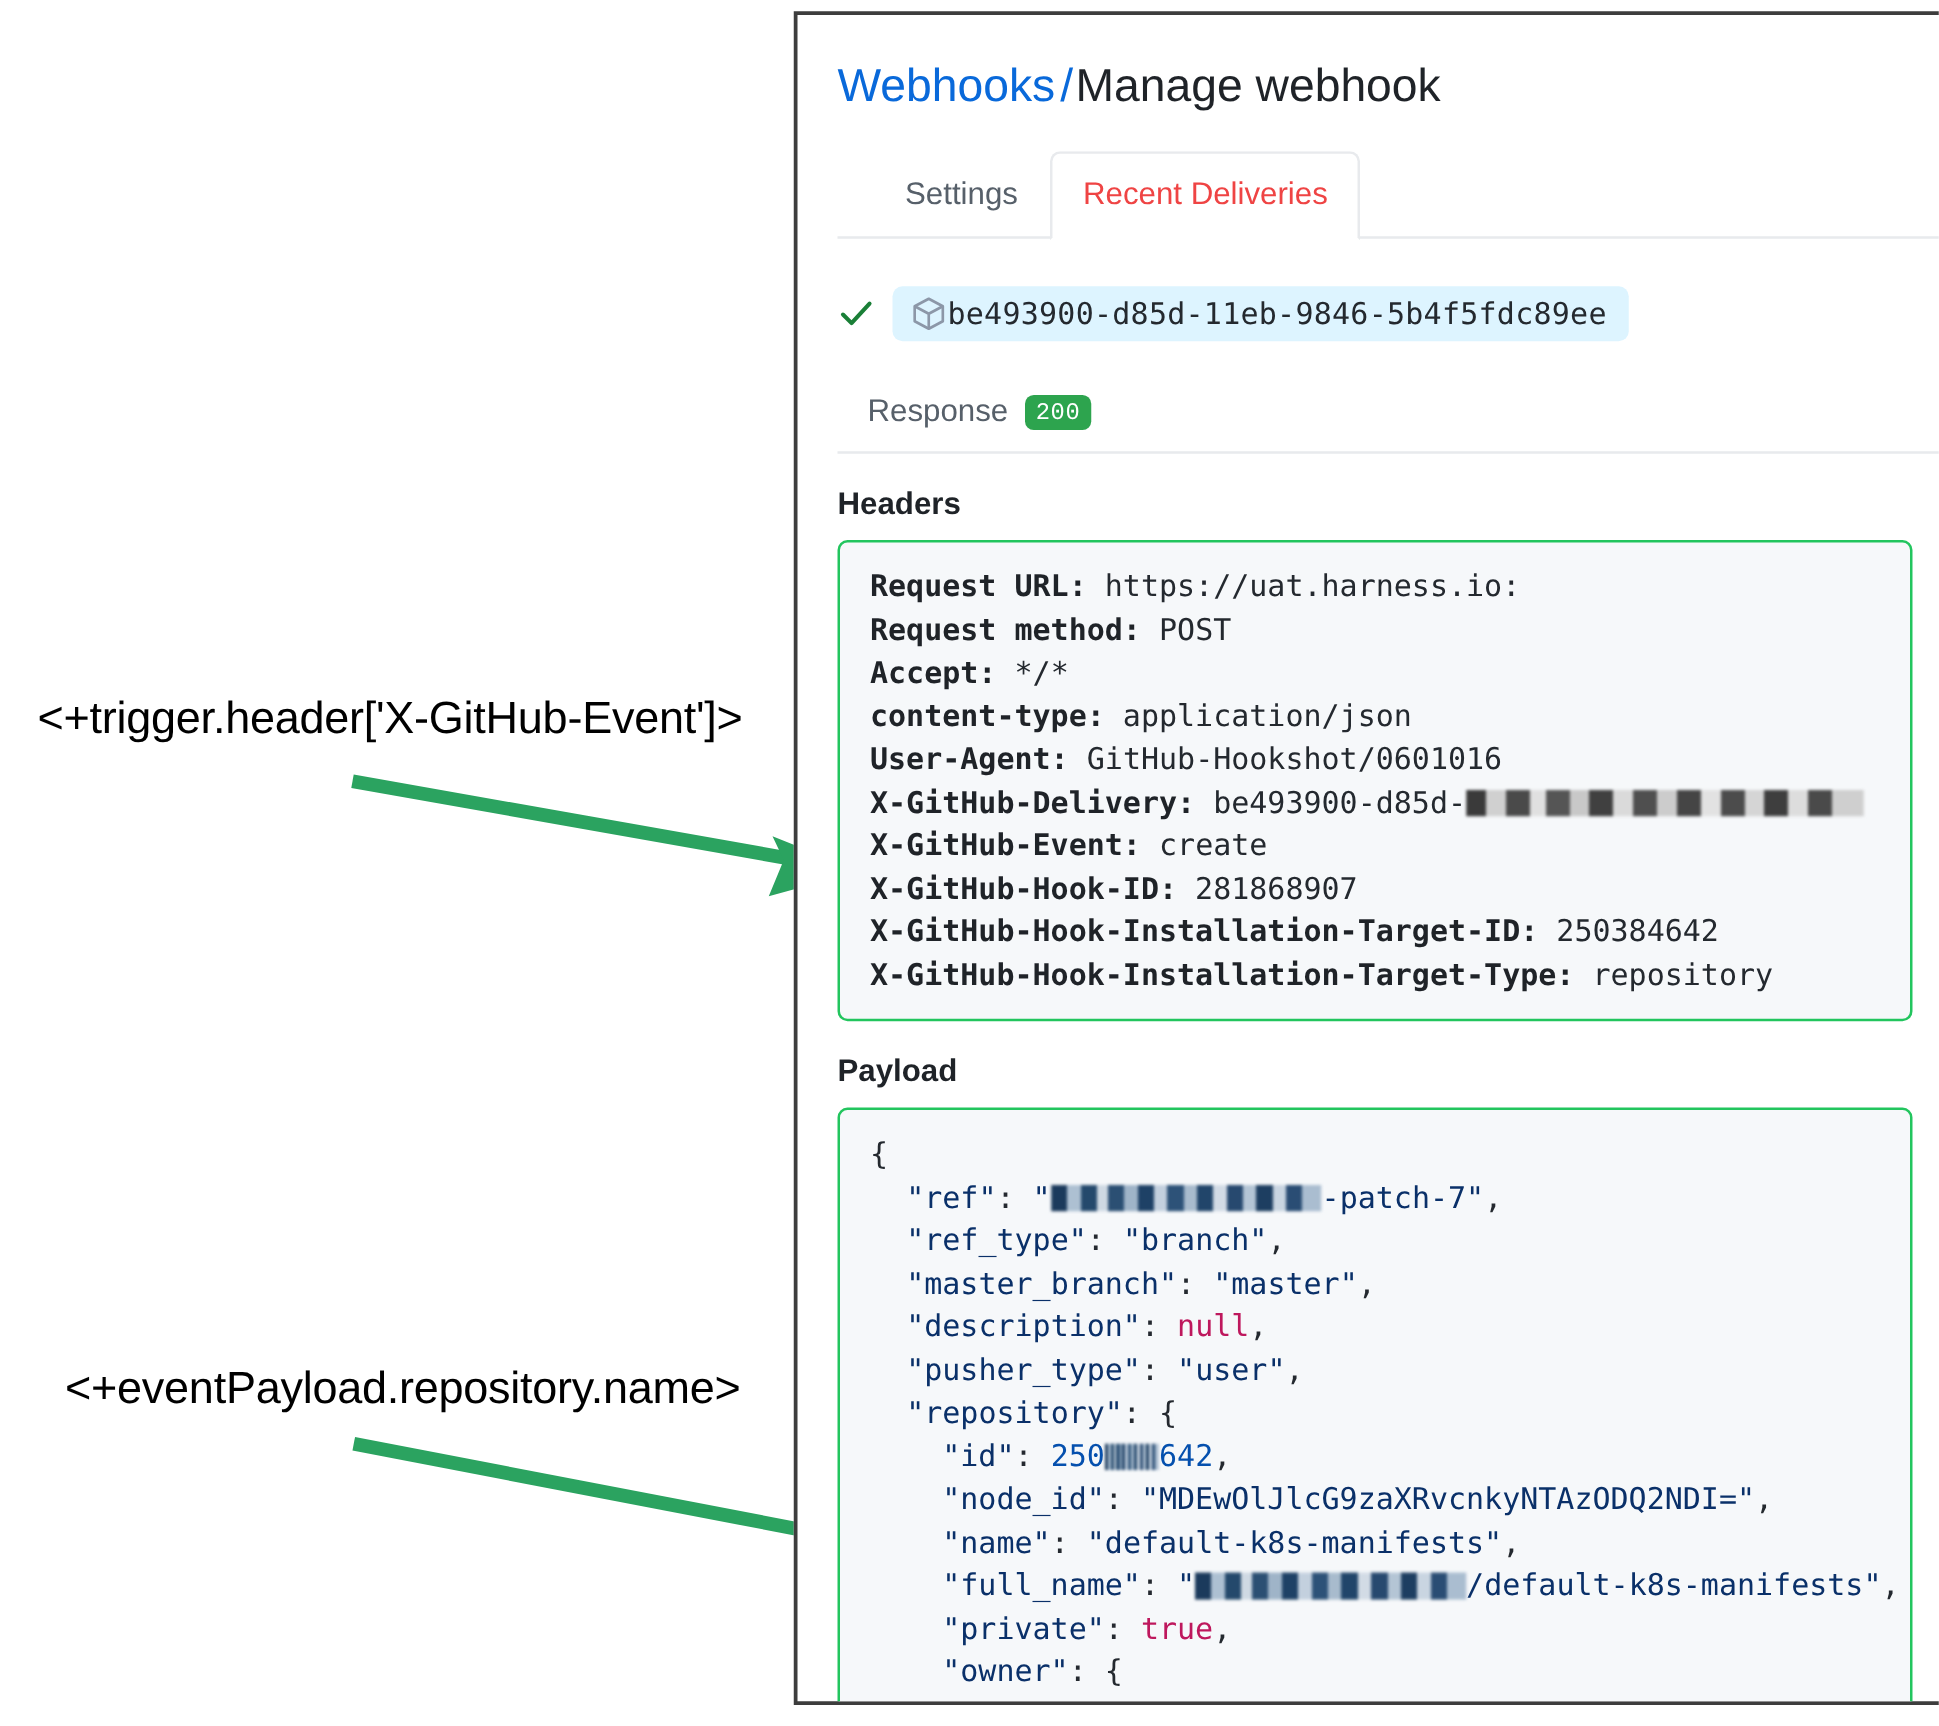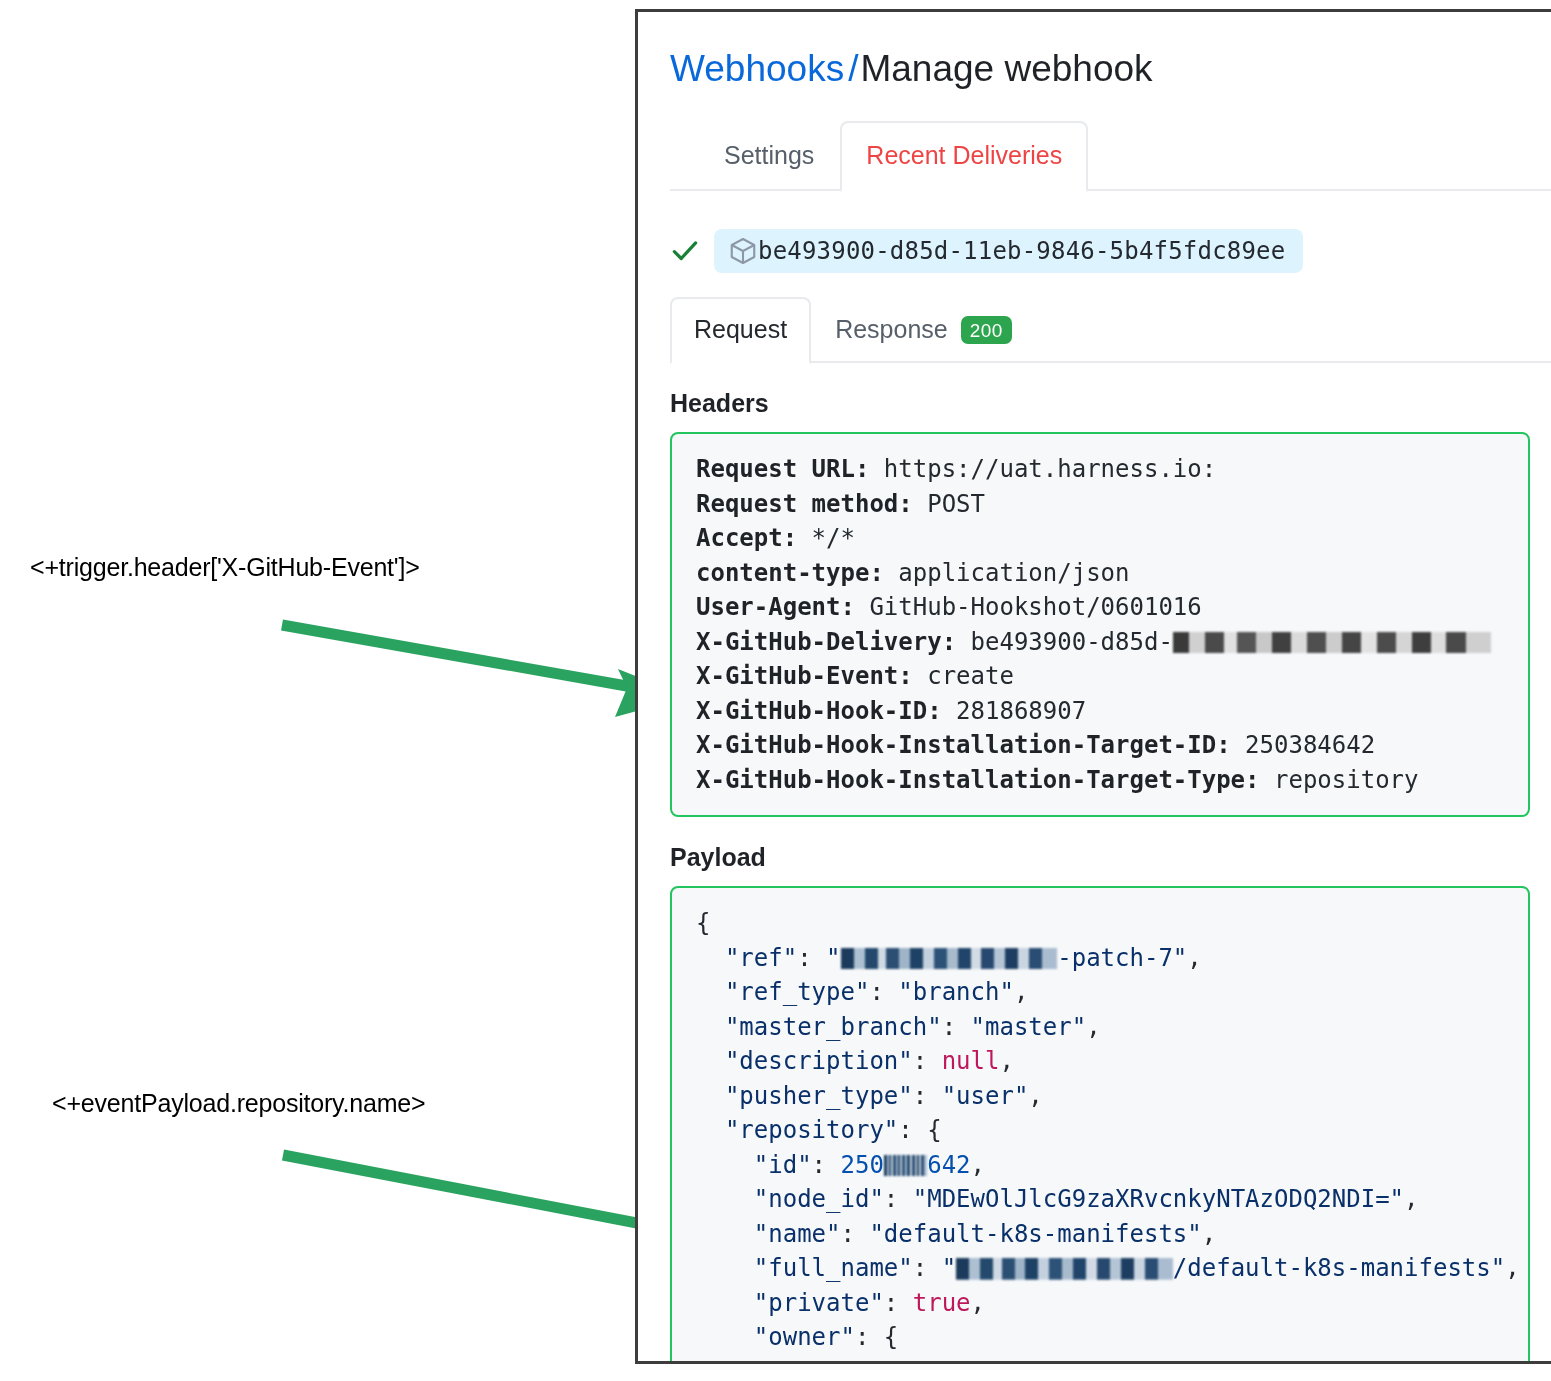--- a/index.html
+++ b/index.html
@@ -13,21 +13,21 @@
     position: relative;
     overflow: hidden;
     font-family: "Liberation Sans", sans-serif;
     -webkit-font-smoothing: antialiased;
   }
 
   
   .annot-text {
     position: absolute;
     font-family: "Liberation Sans", sans-serif;
-    font-size: 25px;
+    font-size: 36px;
     color: #000000;
     white-space: nowrap;
     letter-spacing: -0.2px;
   }
   #annot-1 { left: 30px;  top: 553px; }
   #annot-2 { left: 52px;  top: 1089px; }
 
   svg.arrow-layer {
     position: absolute;
     left: 0; top: 0;
@@ -162,21 +162,21 @@
     color: #24292f;
     background: #ffffff;
     border-color: #e8eaed;
     border-bottom-color: #ffffff;
     z-index: 2;
   }
   .status-badge {
     background: #2da44e;
     color: #ffffff;
     border-radius: 7px;
-    font-family: Liberation Sans, sans-serif;
+    font-family: Liberation Mono, monospace;
     font-size: 19px;
     padding: 5px 9px 4px 9px;
     line-height: 1;
     letter-spacing: 0.5px;
   }
 
   
   .section-heading {
     font-size: 25px;
     font-weight: bold;
@@ -277,23 +277,21 @@
       <div class="guid-chip">
         <svg class="cube-icon" viewBox="0 0 24 24">
           <path d="M12 2.4 L21 7.2 L21 16.8 L12 21.6 L3 16.8 L3 7.2 Z" stroke="#8c97a8" stroke-width="1.7" fill="none" stroke-linejoin="round"></path>
           <path d="M3 7.2 L12 12 L21 7.2 M12 12 L12 21.6" stroke="#8c97a8" stroke-width="1.7" fill="none" stroke-linejoin="round"></path>
         </svg>
         <span class="guid-text">be493900-d85d-11eb-9846-5b4f5fdc89ee</span>
       </div>
     </div>
 
     <div class="subtabbar">
-      <div class="subtab active">
-        <span>Request</span>
-      </div><div class="subtab">
+      <div class="subtab">
         <span>Response</span>
         <span class="status-badge">200</span>
       </div>
     </div>
 
     <div class="section-heading">Headers</div>
     <div class="code-box headers-box">
       <pre class="code" id="headers-code"><span class="k">Request URL:</span> <span class="v">https://uat.harness.io:</span>
 <span class="k">Request method:</span> <span class="v">POST</span>
 <span class="k">Accept:</span> <span class="v">*/*</span>

